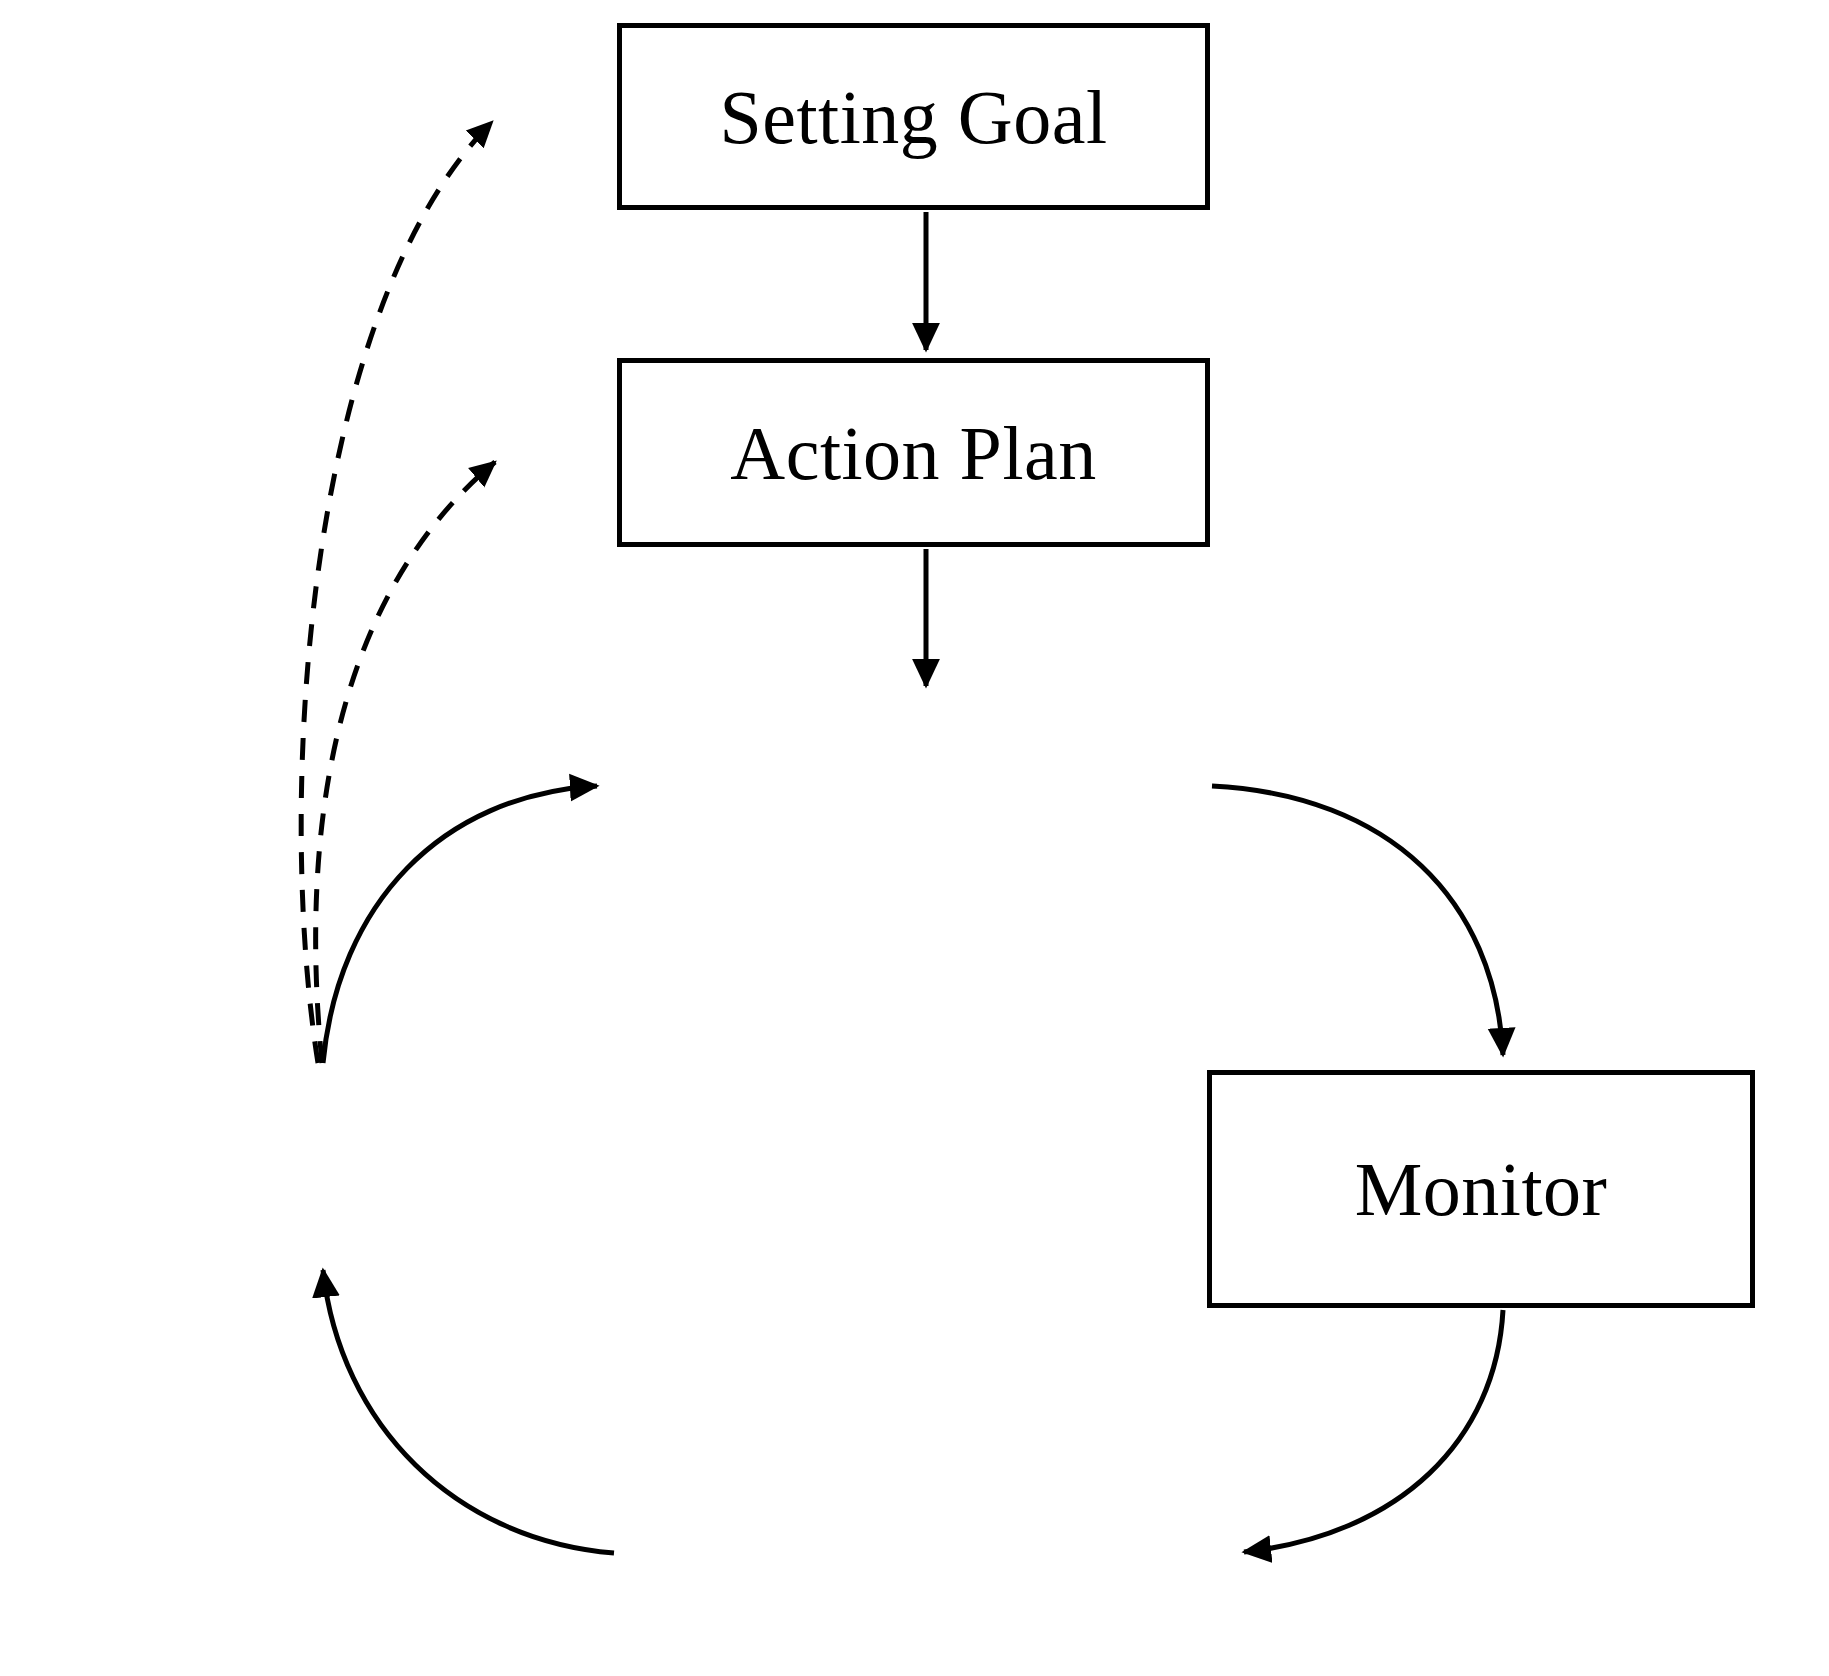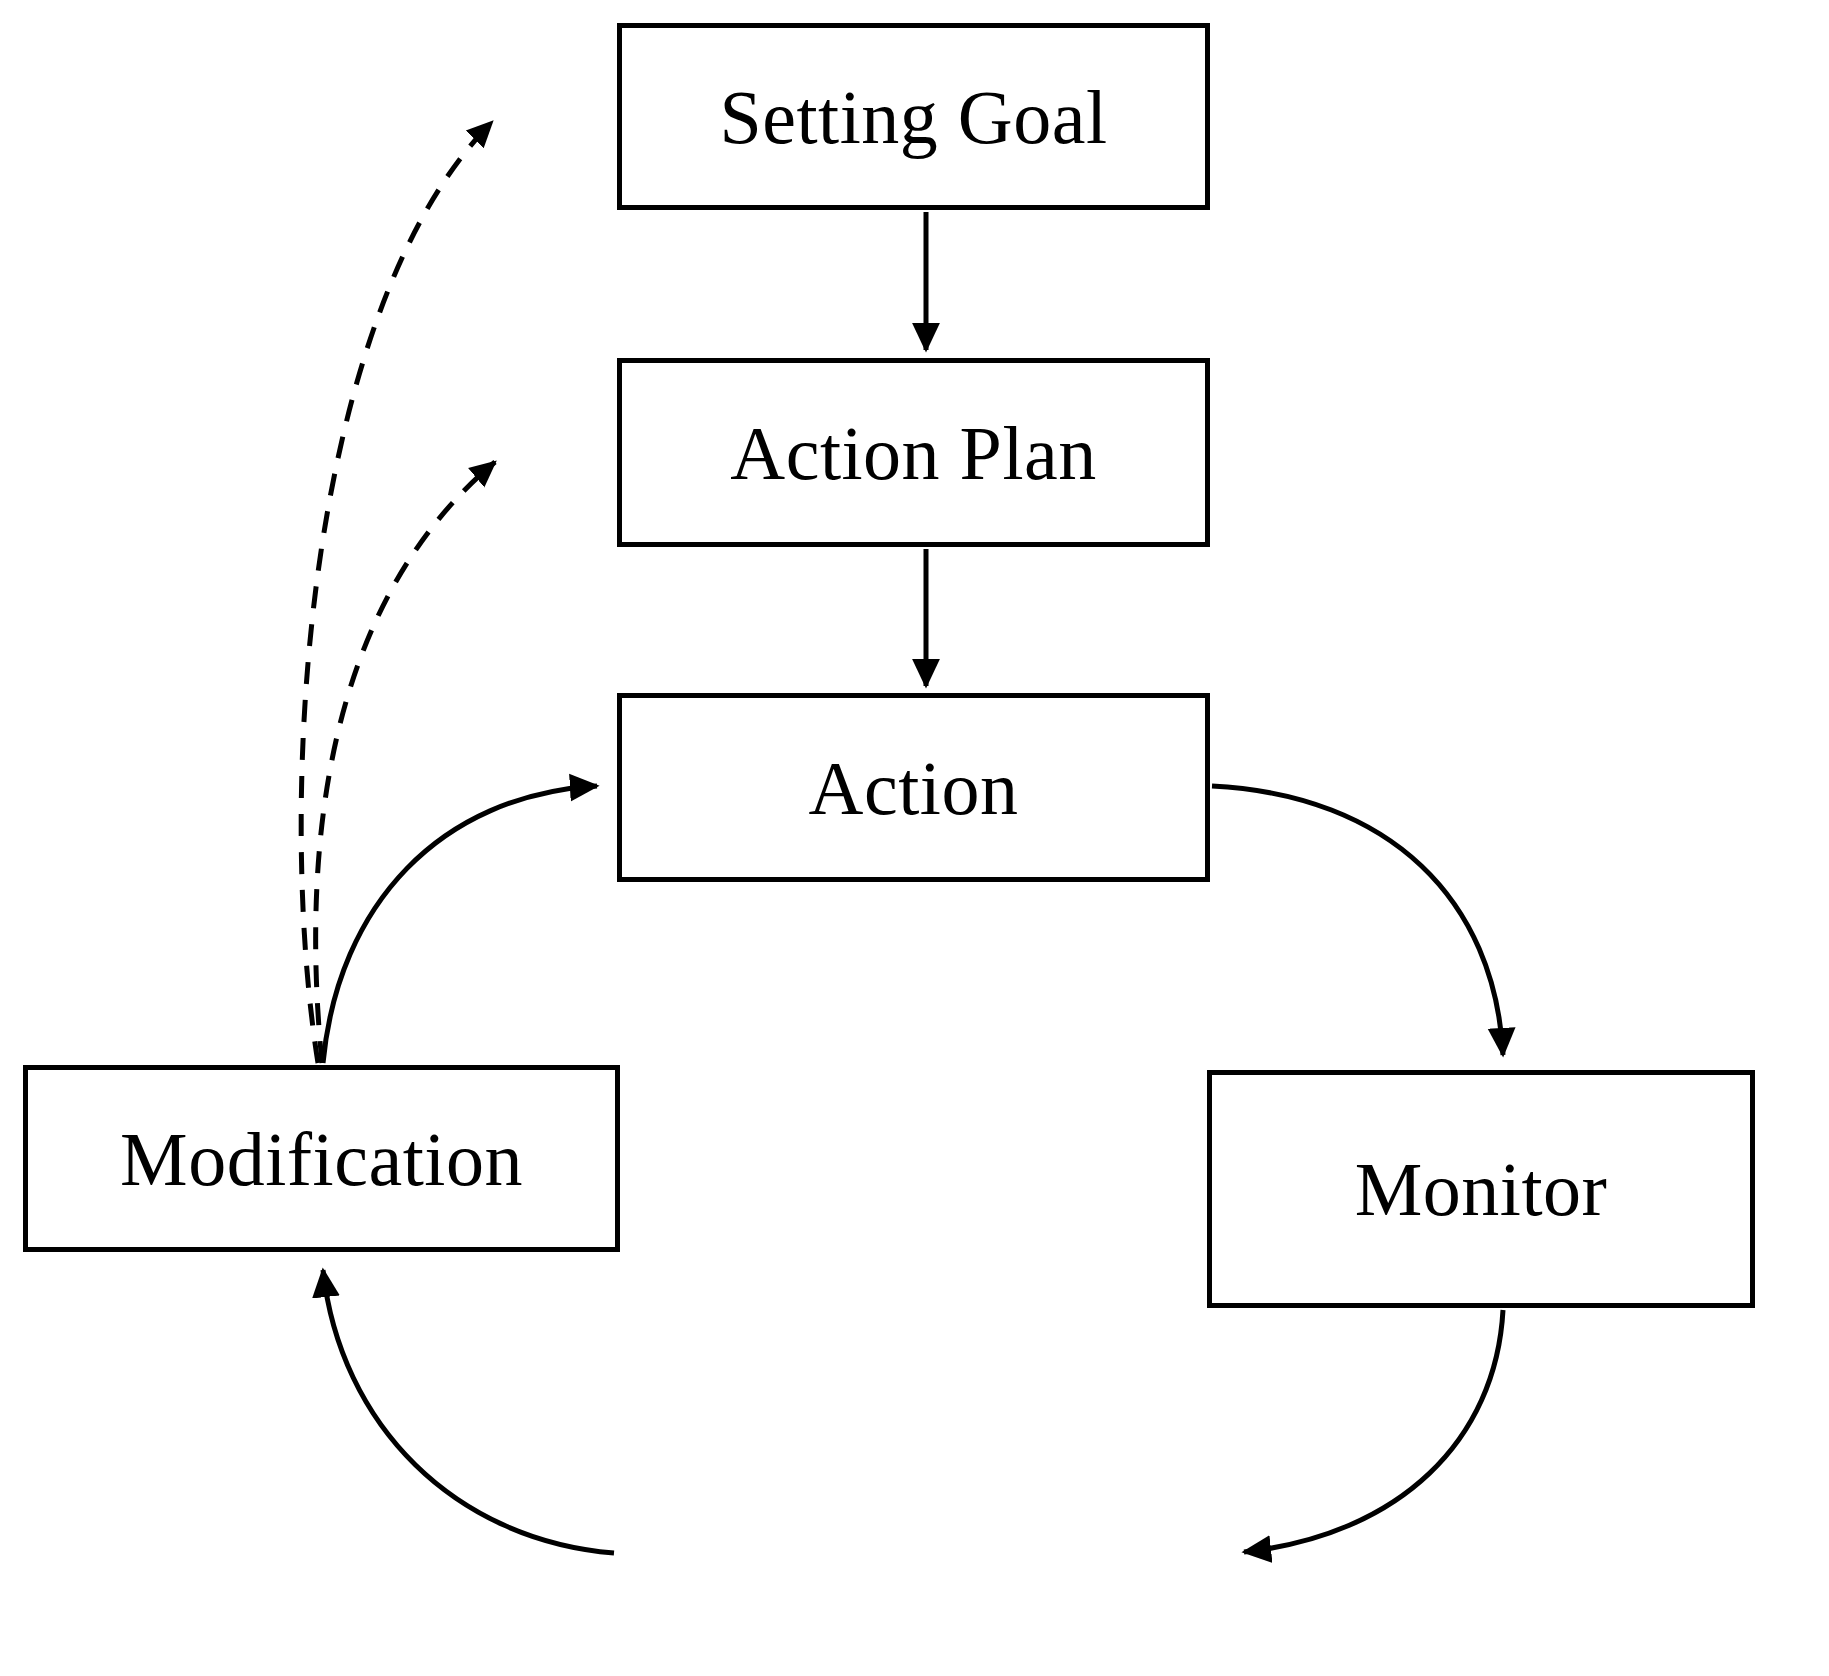--- a/index.html
+++ b/index.html
@@ -86,26 +86,20 @@
   </svg>
 
   <div class="node" id="node-setting-goal">
     <span class="node-label">Setting Goal</span>
   </div>
 
   <div class="node" id="node-action-plan">
     <span class="node-label">Action Plan</span>
   </div>
 
-  <div class="node" id="node-action">
-    <span class="node-label">Action</span>
-  </div>
 
   <div class="node" id="node-monitor">
     <span class="node-label">Monitor</span>
   </div>
 
 
-  <div class="node" id="node-modification">
-    <span class="node-label">Modification</span>
-  </div>
 
 </div>
 
 </body></html>

